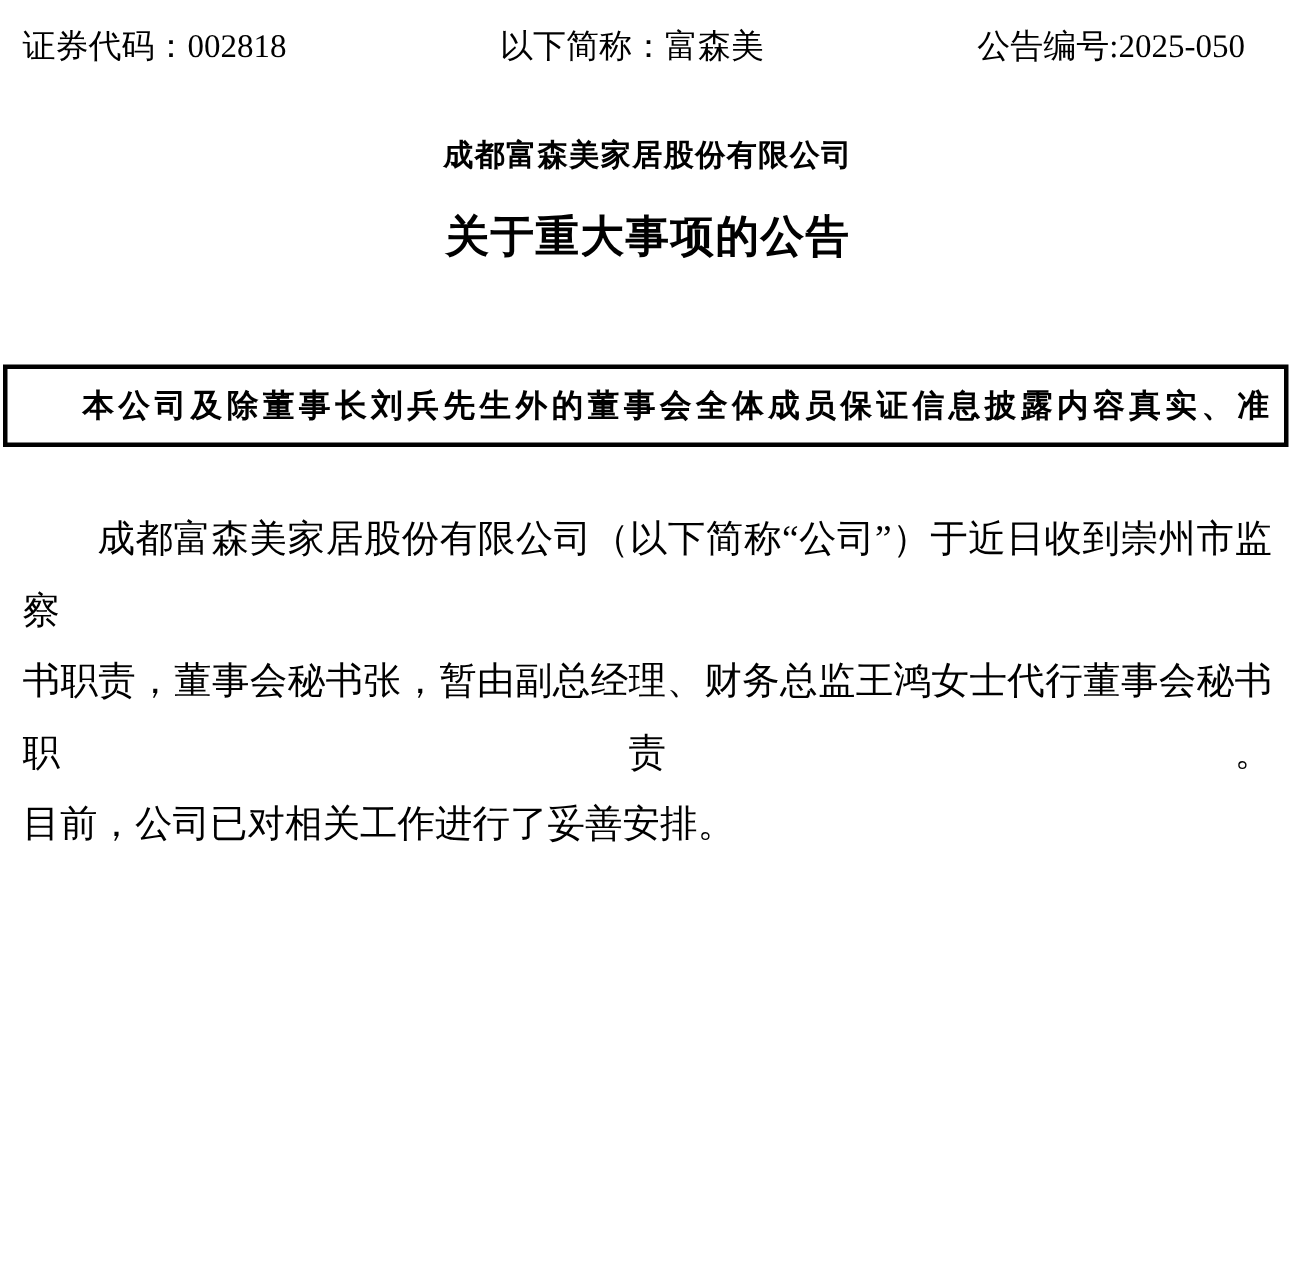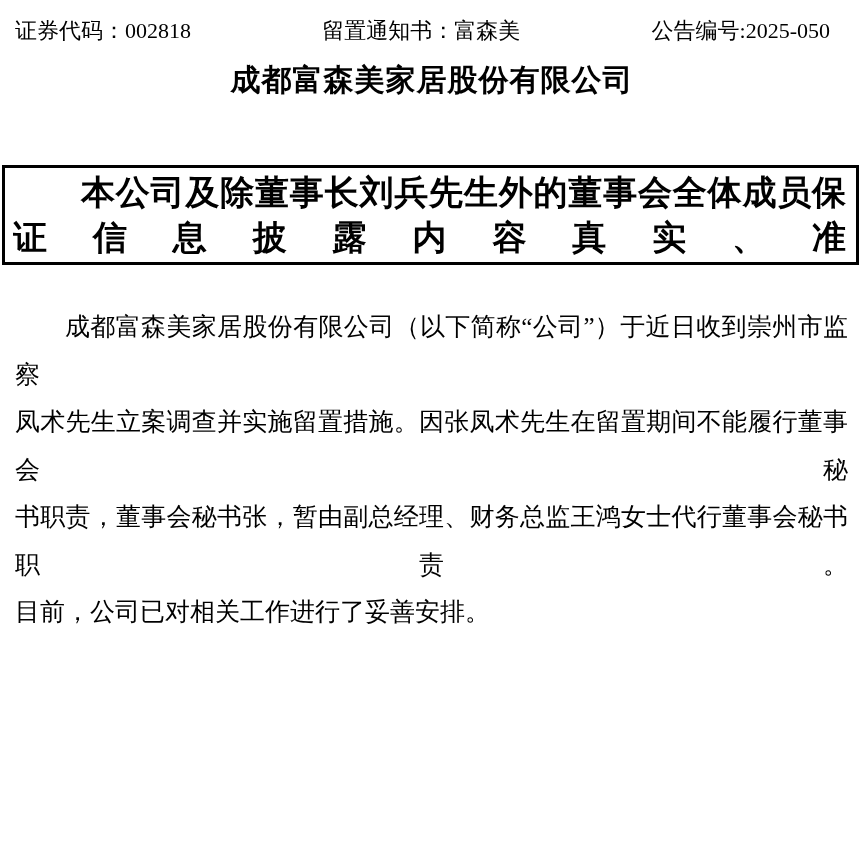--- a/index.html
+++ b/index.html
@@ -20,41 +20,41 @@
   .header-row {
     display: flex;
     justify-content: space-between;
     align-items: baseline;
     padding: 18px 34px 0 15px;
     font-size: 22px;
     line-height: 26px;
     white-space: nowrap;
   }
   .company-title {
-    margin: 17px 0 0 0;
+    margin: 41px 0 0 0;
     text-align: center;
-    font-size: 30px;
+    font-size: 20px;
     line-height: 38px;
     font-weight: bold;
     letter-spacing: 1px;
   }
   .announce-title {
     margin: 17px 0 0 0;
     text-align: center;
     font-size: 29px;
     line-height: 37px;
     font-weight: bold;
     letter-spacing: 1px;
   }
   .disclaimer {
     margin: 66px 5px 12px 2px;
     border: 3px solid #000000;
     padding: 2px 10px 2px 8px;
     font-weight: bold;
-    font-size: 34px;
+    font-size: 21px;
     line-height: 45px;
     box-sizing: border-box;
   }
   .body-text {
     margin: 38px 16px 0 15px;
     font-size: 25px;
     line-height: 47.5px;
   }
   .t-line {
     overflow: hidden;
@@ -70,33 +70,33 @@
     text-indent: 2em;
   }
 </style>
 </head>
 <body>
 
 <div class="page">
 
   <div class="header-row">
     <span>证券代码：002818</span>
-    <span>留置通知书：富森美</span>
+    <span>以下简称：富森美</span>
     <span>公告编号:2025-050</span>
   </div>
 
   <div class="company-title">成都富森美家居股份有限公司</div>
+  <div class="announce-title">关于重大事项的公告</div>
 
   <div class="disclaimer">
     <div class="t-line fill indent">本公司及除董事长刘兵先生外的董事会全体成员保证信息披露内容真实、准</div>
   </div>
 
   <div class="body-text">
     <div class="para">
       <div class="t-line fill indent">成都富森美家居股份有限公司（以下简称“公司”）于近日收到崇州市监察</div>
-      <div class="t-line fill">凤术先生立案调查并实施留置措施。因张凤术先生在留置期间不能履行董事会秘</div>
       <div class="t-line fill">书职责，董事会秘书张，暂由副总经理、财务总监王鸿女士代行董事会秘书职责。</div>
       <div class="t-line">目前，公司已对相关工作进行了妥善安排。</div>
     </div>
 
   </div>
 
 </div>
 
 </body></html>

